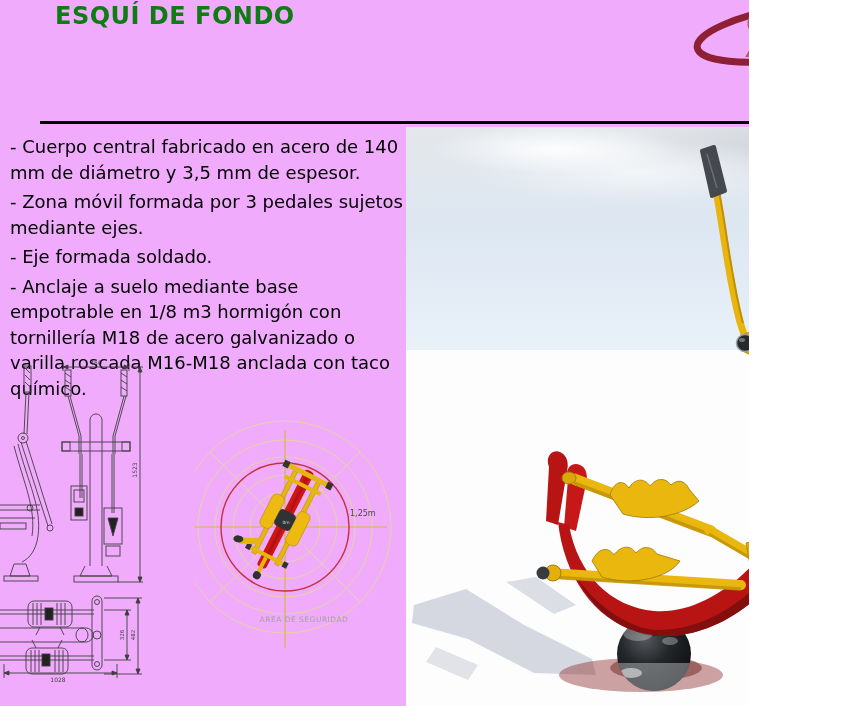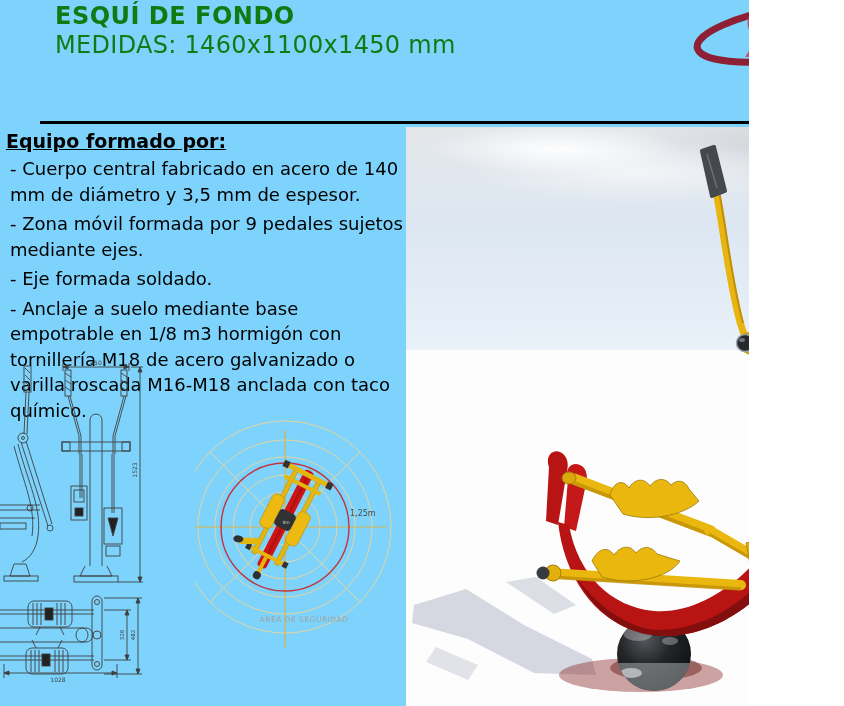--- a/index.html
+++ b/index.html
@@ -1,16 +1,16 @@
 <!DOCTYPE html>
 <html><head>
 <meta charset="utf-8">
 <style>
   html,body{margin:0;padding:0;background:#fff;}
-  .page{position:relative;width:749px;height:706px;background:#7dd3fc;overflow:hidden;
+  .page{position:relative;width:749px;height:706px;background:#f0abfc;overflow:hidden;
         font-family:"DejaVu Sans","Liberation Sans",sans-serif;}
 
   
   .header{position:absolute;left:55px;top:2px;color:#0e7c12;line-height:1.2;}
   .header .t1,.header .t2{font-size:24px;font-weight:bold;letter-spacing:.5px;}
   .header .t3{font-size:24px;font-weight:normal;letter-spacing:.3px;}
 
   .logo{position:absolute;left:684px;top:0;width:170px;height:70px;}
 
   .rule{position:absolute;left:40px;top:121px;width:804px;height:3px;background:#000;}
@@ -35,37 +35,35 @@
   .safety{position:absolute;left:195px;top:408px;}
   svg text{font-family:"DejaVu Sans","Liberation Sans",sans-serif;}
 </style>
 </head>
 <body>
 
 <div class="page">
 
   <div class="header">
     <div class="t1">ESQUÍ DE FONDO</div>
-    <div class="t3">MEDIDAS: 1460x1100x1450 mm</div>
   </div>
 
   <div class="logo">
     <svg width="170" height="70" viewBox="0 0 170 70">
       <ellipse cx="112" cy="32" rx="100" ry="26" fill="none" stroke="#8e2036" stroke-width="7" transform="rotate(-9 112 32)"></ellipse>
       <text x="57" y="57" font-size="66" font-weight="bold" fill="#b5586b">Я</text>
       <text x="61" y="60" font-size="66" font-weight="bold" fill="#8e2036">Я</text>
     </svg>
   </div>
 
   <div class="rule"></div>
 
   <div class="desc">
-    <h3>Equipo formado por:</h3>
     <p>- Cuerpo central fabricado en acero de 140 mm de diámetro y 3,5 mm de espesor.</p>
-    <p>- Zona móvil formada por 9 pedales sujetos mediante ejes.</p>
+    <p>- Zona móvil formada por 3 pedales sujetos mediante ejes.</p>
     <p>- Eje formada soldado.</p>
     <p>- Anclaje a suelo mediante base empotrable en 1/8 m3 hormigón con tornillería M18 de acero galvanizado o varilla roscada M16-M18 anclada con taco químico.</p>
   </div>
 
   <div class="render">
     <div class="sky"></div>
     <svg class="machine" width="438" height="579" viewBox="0 0 438 579">
       <defs>
         <radialGradient id="sph" cx="38%" cy="30%" r="78%">
           <stop offset="0%" stop-color="#55585c"></stop>

